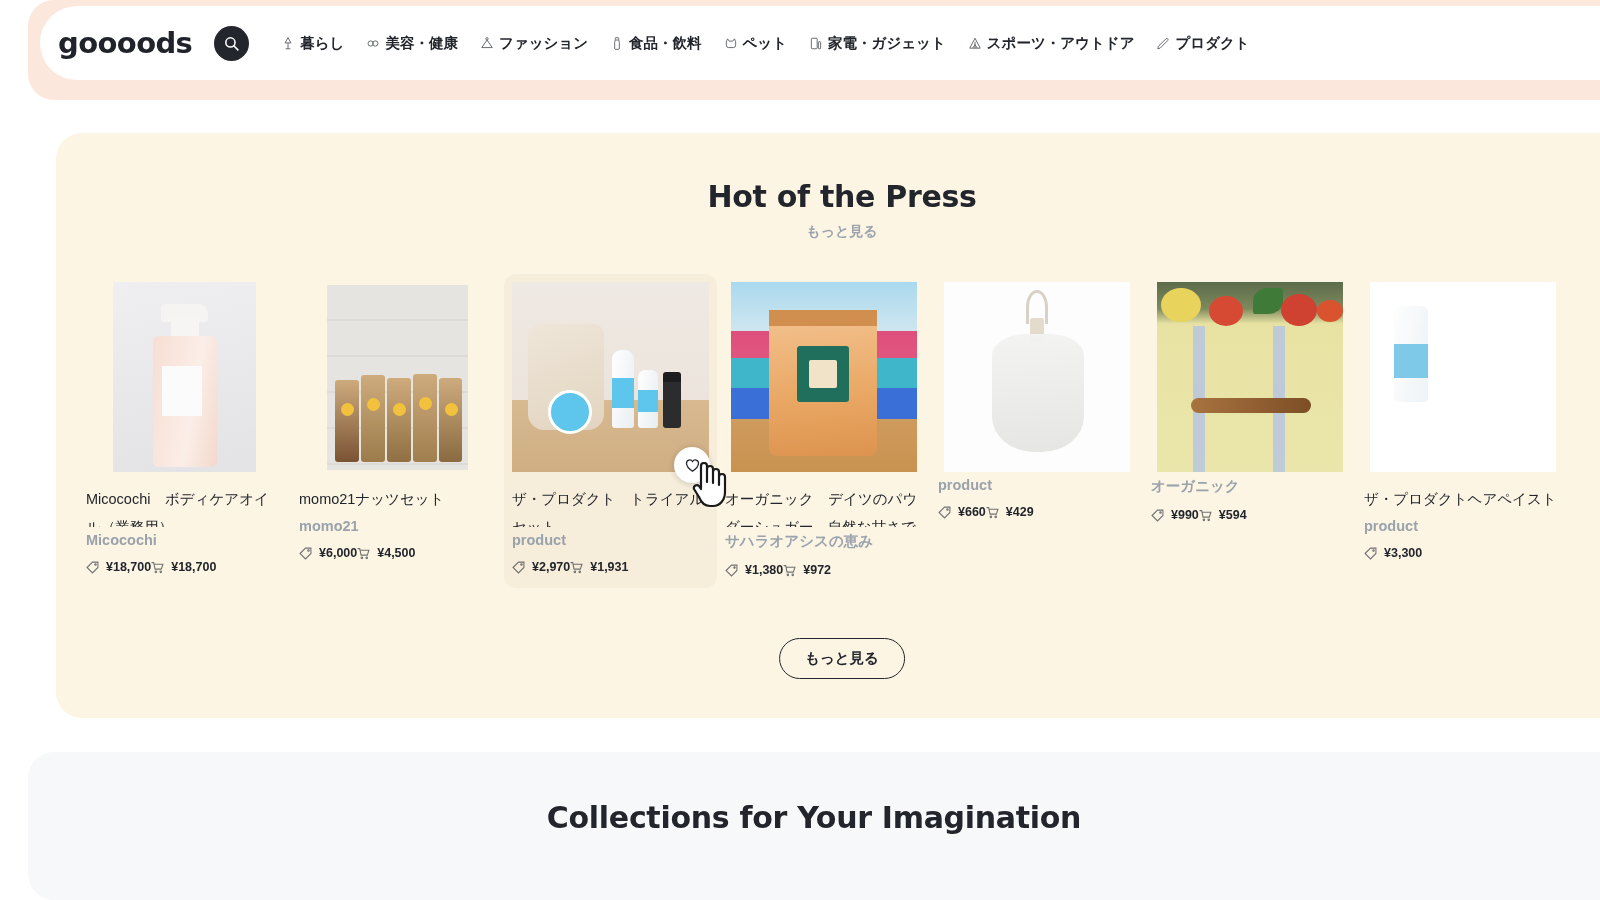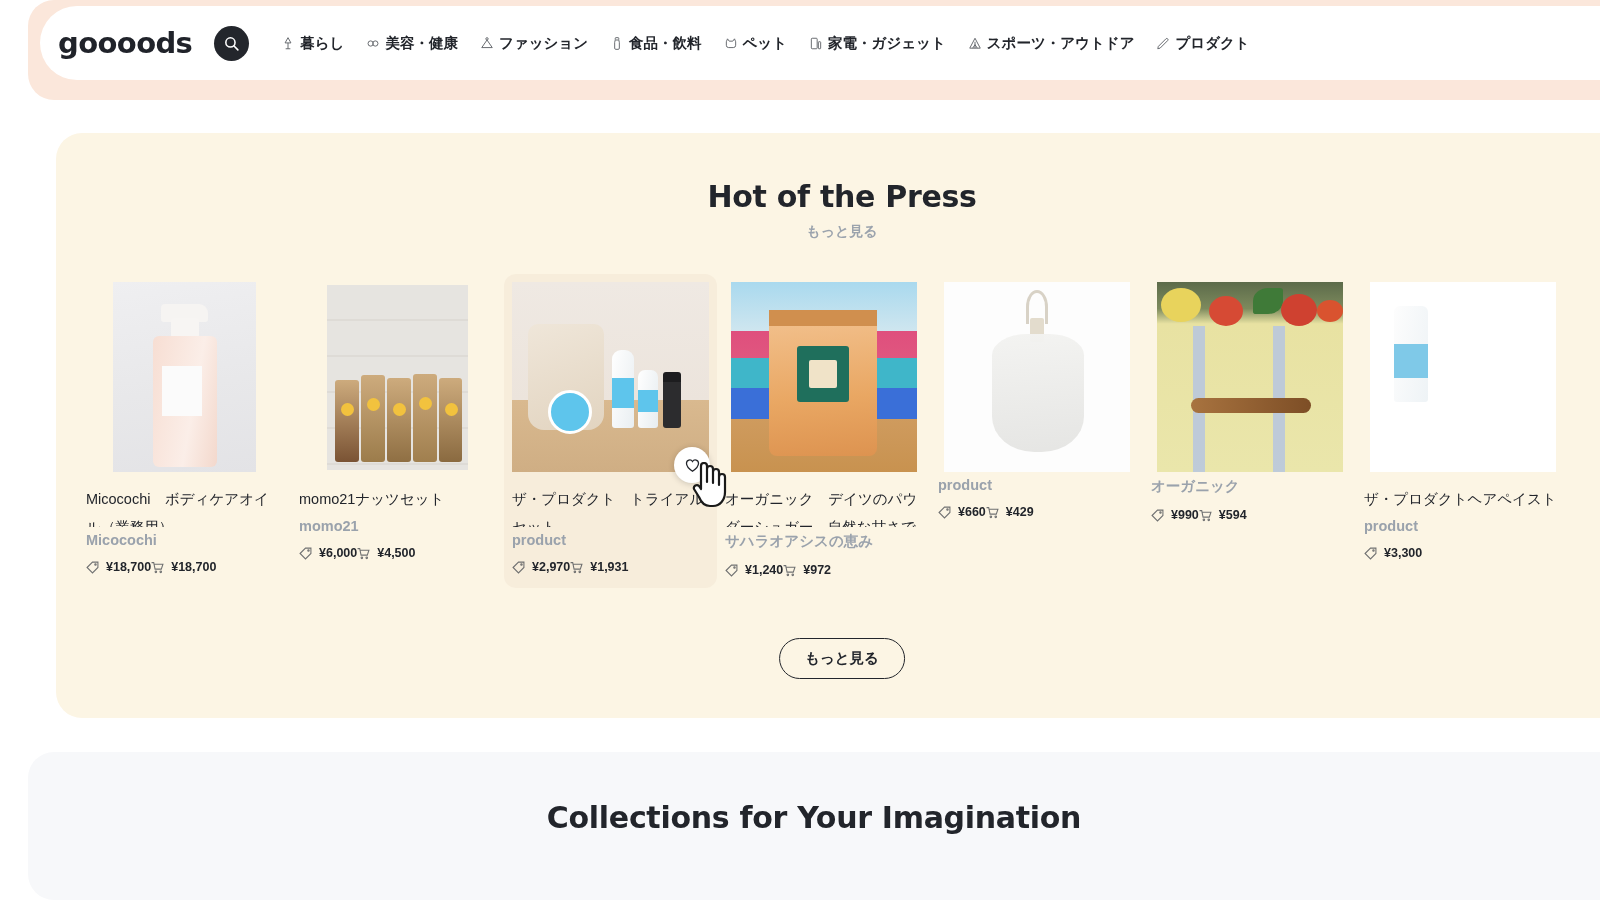--- a/index.html
+++ b/index.html
@@ -417,21 +417,21 @@
       <div class="ptitle">オーガニック　デイツのパウダーシュガー　自然な甘さで栄養補…</div>
       <div class="pshop">サハラオアシスの恵み</div>
       <div class="prices">
         <span class="price">
           <span class="pico">
             <svg viewBox="0 0 24 24" width="13" height="13" fill="none" stroke="#3b3f46" stroke-width="2">
               <path d="M2 12 L12 2 H22 V12 L12 22 Z"></path>
                 <circle cx="17.5" cy="6.5" r="1.3"></circle>
             </svg>
           </span>
-          <span>¥1,240</span>
+          <span>¥1,380</span>
         </span>
         <span class="price">
           <span class="pico">
             <svg viewBox="0 0 24 24" width="13" height="13" fill="none" stroke="#3b3f46" stroke-width="2">
               <path d="M1 3 H5 L7.5 15 H19 L22 6 H6"></path>
                 <circle cx="9" cy="20" r="1.4"></circle>
                 <circle cx="18" cy="20" r="1.4"></circle>
             </svg>
           </span>
           <span>¥972</span>

